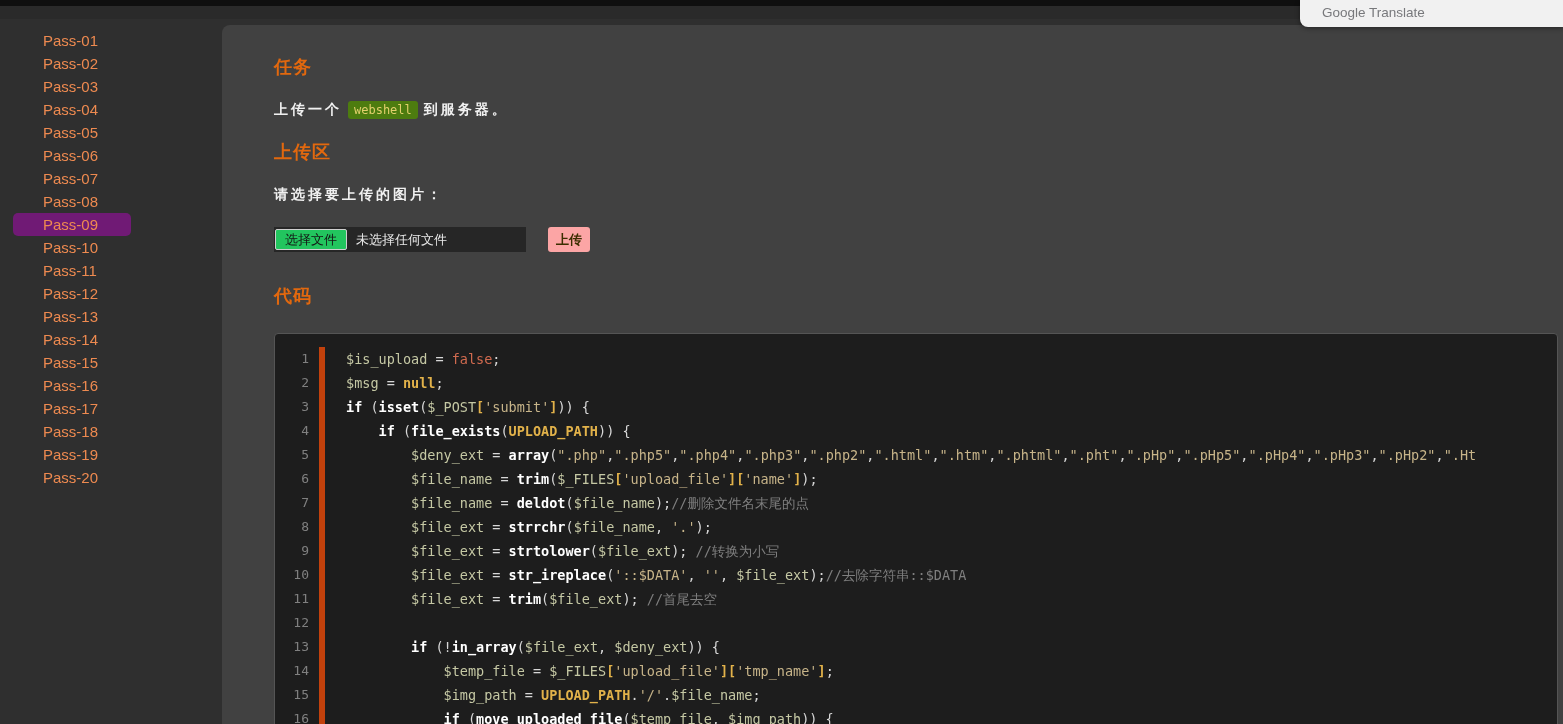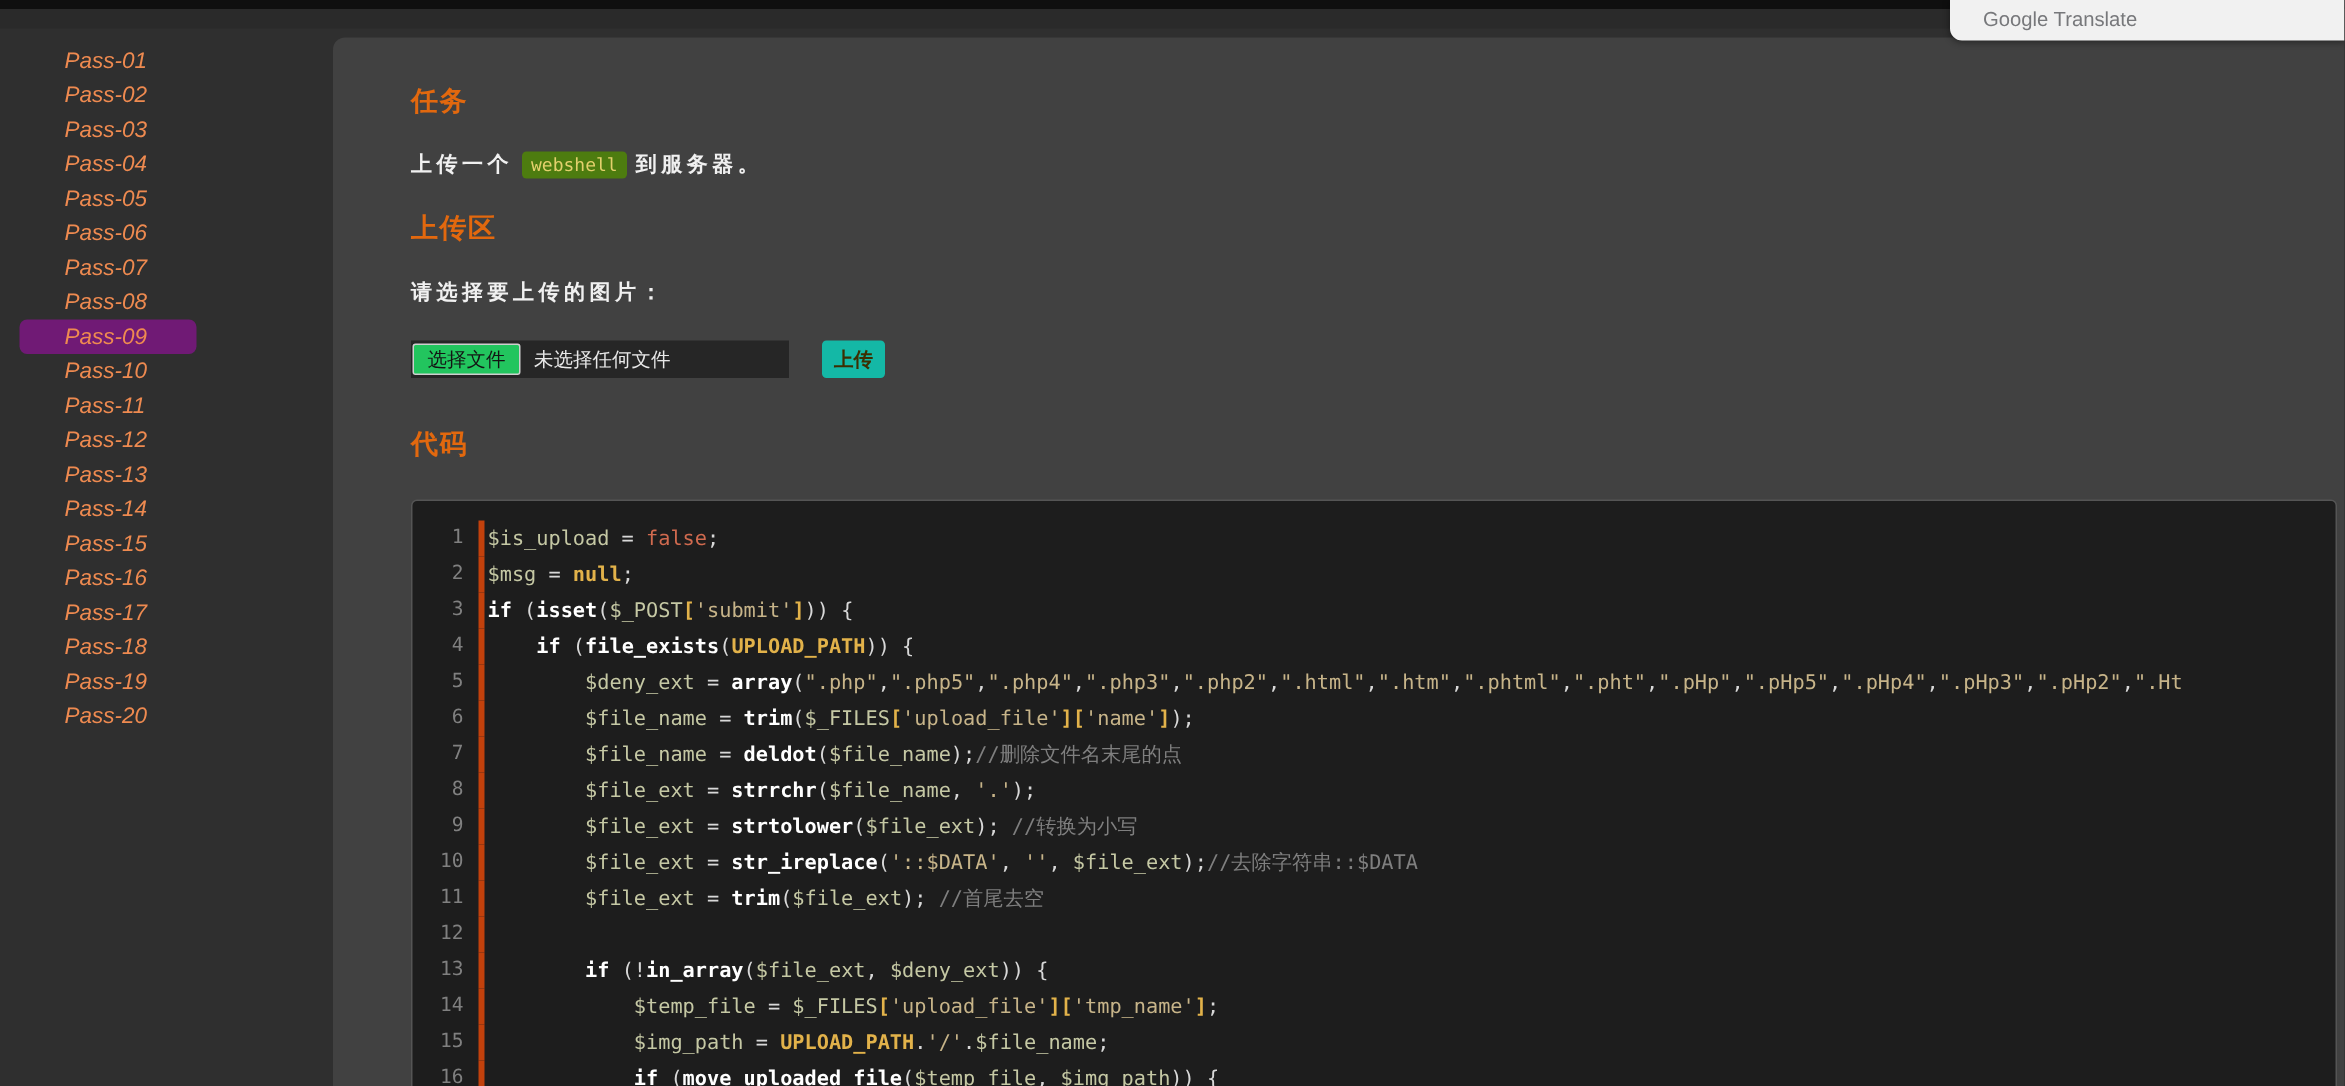--- a/index.html
+++ b/index.html
@@ -15,21 +15,21 @@
     background: #2a2a2a; border-top: 6px solid #0f0f0f;
   }
   .gt-popup {
     position: absolute; top: 0; right: 0; width: 263px; height: 27px;
     background: #f1f1f1; border-bottom-left-radius: 8px;
     box-shadow: 0 1px 5px rgba(0,0,0,0.45); z-index: 5;
     font-size: 13.5px; color: #77787b; line-height: 26px; padding-left: 22px;
   }
 
   
-  .sidebar { position: absolute; top: 24px; left: 0; width: 222px; padding-top: 5px; font-style: italic; }
+  .sidebar { position: absolute; top: 24px; left: 0; width: 222px; padding-top: 5px; }
   .nav-item {
     width: 118px; height: 23px; line-height: 23px; margin-left: 13px;
     padding-left: 30px; color: #ee8a50; font-size: 15px; border-radius: 5px;
     cursor: pointer; white-space: nowrap;
   }
   .nav-item.selected { background: #701a75; }
 
   
   .main {
     position: absolute; top: 25px; left: 222px; right: 0; bottom: 0;
@@ -58,21 +58,21 @@
     width: 252px; height: 25px; background: #262626; display: flex;
     align-items: center; cursor: pointer;
   }
   .file-btn {
     background: #22c55e; color: #141414; font-size: 13px; height: 21px;
     line-height: 20px; padding: 0 9px; margin-left: 1px; border-radius: 2px;
     border: 1px solid #cfcfcf; white-space: nowrap;
   }
   .file-name { color: #e8e8e8; font-size: 13px; margin-left: 9px; white-space: nowrap; }
   .upload-btn {
-    margin-left: 22px; background: #14b8a6; color: #3c2e00; font-size: 13px;
+    margin-left: 22px; background: #fca5a5; color: #3c2e00; font-size: 13px;
     font-weight: bold; height: 25px; line-height: 25px; padding: 0 8px;
     border-radius: 3px; border: none; cursor: pointer;
     font-family: "Liberation Sans", sans-serif;
   }
   .h-code { margin-top: 32px; }
 
   
   .code-block {
     margin-top: 25px; margin-right: 5px; background: #1d1d1d;
     border: 1px solid #555; border-radius: 4px; padding: 13px 0 20px 0;
@@ -80,21 +80,21 @@
   }
   .code-line {
     display: flex; height: 24px; line-height: 24px;
     font-family: "DejaVu Sans Mono", monospace;
   }
   .ln {
     width: 44px; text-align: right; padding-right: 10px; color: #808080;
     font-size: 13px; flex-shrink: 0;
   }
   .cd {
-    border-left: 4px solid #c2410c; padding-left: 2px; font-size: 13.5px;
+    border-left: 6px solid #c2410c; padding-left: 21px; font-size: 13.5px;
     white-space: pre; color: #d8d8d8;
   }
   .t-v { color: #c5c8a4; }
   .t-p { color: #d8d8d8; }
   .t-k { color: #d06a4f; }
   .t-g { color: #e2b24a; font-weight: bold; }
   .t-f { color: #ffffff; font-weight: bold; }
   .t-w { color: #ffffff; font-weight: bold; }
   .t-s { color: #c7b489; }
   .t-c { color: #7f7f7f; }

